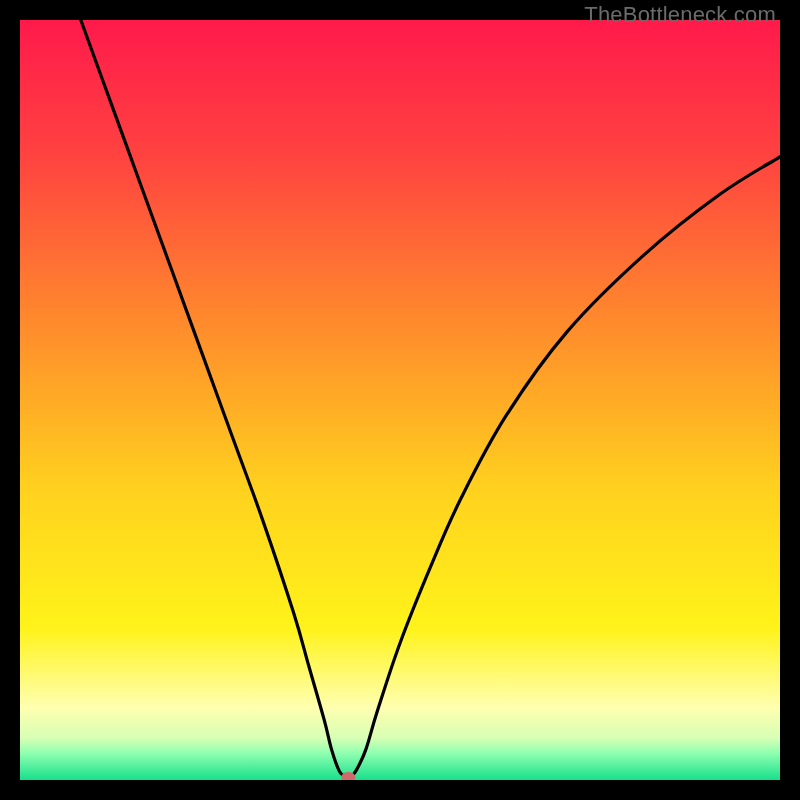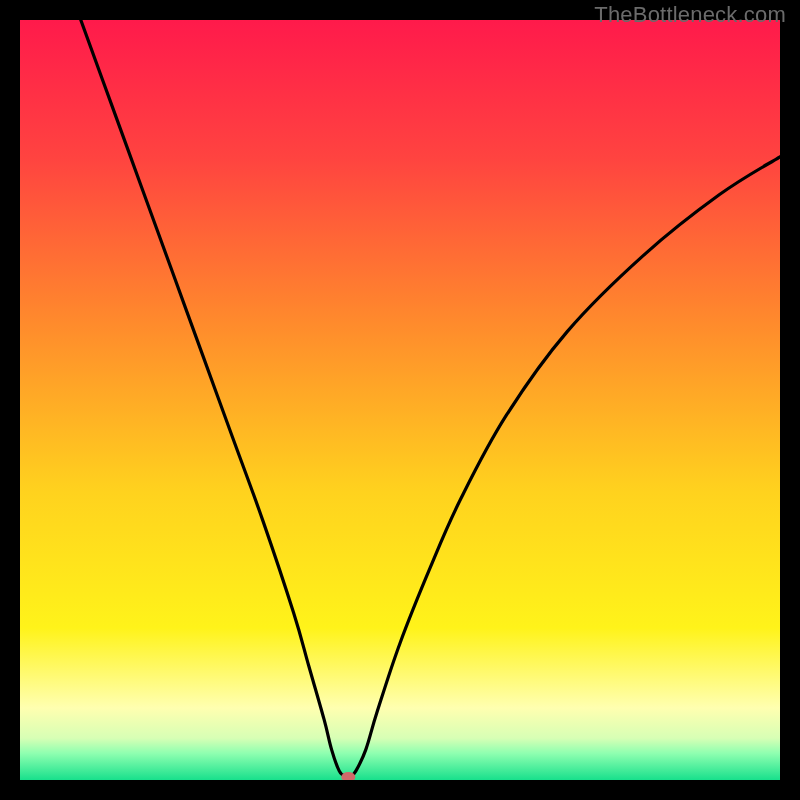--- a/index.html
+++ b/index.html
@@ -22,21 +22,21 @@
   .plot {
     position: absolute;
     left: 0;
     top: 0;
     width: 760px;
     height: 760px;
   }
   .watermark {
     position: absolute;
     top: 2px;
-    right: 14px;
+    right: 24px;
     color: #6b6b6b;
     font-size: 22px;
     font-weight: 500;
     letter-spacing: 0.2px;
     user-select: none;
   }
 </style>
 </head>
 <body>
 

